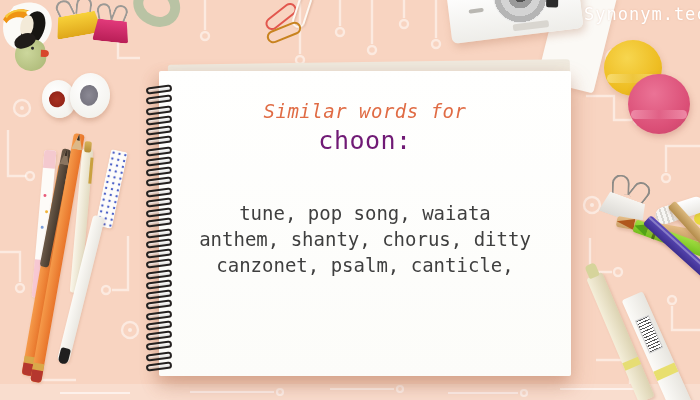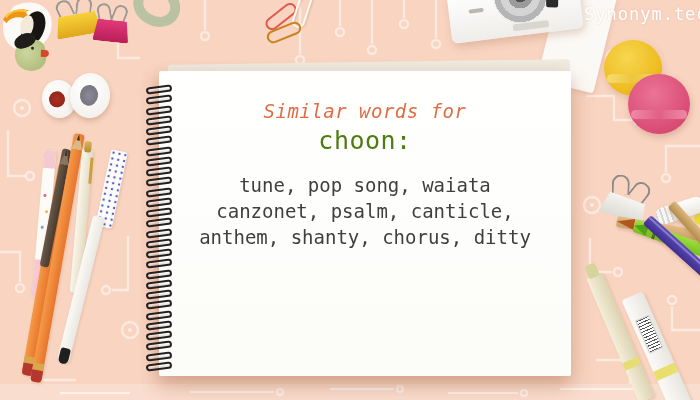--- a/index.html
+++ b/index.html
@@ -19,21 +19,21 @@
       box-shadow:-3px 7px 16px rgba(168,102,72,.32), 3px 10px 22px rgba(168,102,72,.22);}
   .spiral{position:absolute;left:146px;top:86px;width:27px;height:284px;z-index:6;
       display:flex;flex-direction:column;justify-content:space-between;}
   .ring{position:static;width:26px;height:7px;border:2px solid #242120;border-radius:7px;
       background:linear-gradient(180deg,rgba(255,255,255,.75),rgba(130,130,130,.25));
       transform:rotate(-7deg);}
   .page-content{position:absolute;left:159px;top:71px;width:412px;height:305px;z-index:7;
       text-align:center;padding-top:29px;}
   .nb-heading{font-size:19px;line-height:1.2;letter-spacing:.5px;font-style:italic;}
   .nb-word{font-size:25px;line-height:1.2;margin-top:3px;letter-spacing:.5px;}
-  .nb-syn{margin-top:16px;}
+  .nb-syn{margin-top:44px;}
   .nb-syn div{font-size:19px;line-height:26px;letter-spacing:0;}
 
   
   .watermark{position:absolute;left:584px;top:4px;z-index:30;color:#fff;
       font-size:17px;letter-spacing:1px;text-shadow:0 0 2px rgba(210,150,120,.4);}
 
   
   .deco{position:absolute;z-index:3;}
 
   
@@ -375,25 +375,25 @@
     <i class="ring"></i>
     <i class="ring"></i>
     <i class="ring"></i>
     <i class="ring"></i>
     <i class="ring"></i>
     <i class="ring"></i>
   </div>
 
 <div class="page-content">
   <div class="nb-heading" style="color: rgb(224, 108, 69);">Similar words for</div>
-  <div class="nb-word" style="color: #4d7c0f;">choon:</div>
+  <div class="nb-word" style="color: #701a75;">choon:</div>
   <div class="nb-syn" style="color: rgb(63, 63, 63);">
     <div>tune, pop song, waiata</div>
+    <div>anthem, shanty, chorus, ditty</div>
     <div>canzonet, psalm, canticle,</div>
-    <div>anthem, shanty, chorus, ditty</div>
   </div>
 </div>
 
 
 <div class="watermark" style="color: rgb(255, 255, 255);">Synonym.tech</div>
 
 
 
 
 </body></html>

